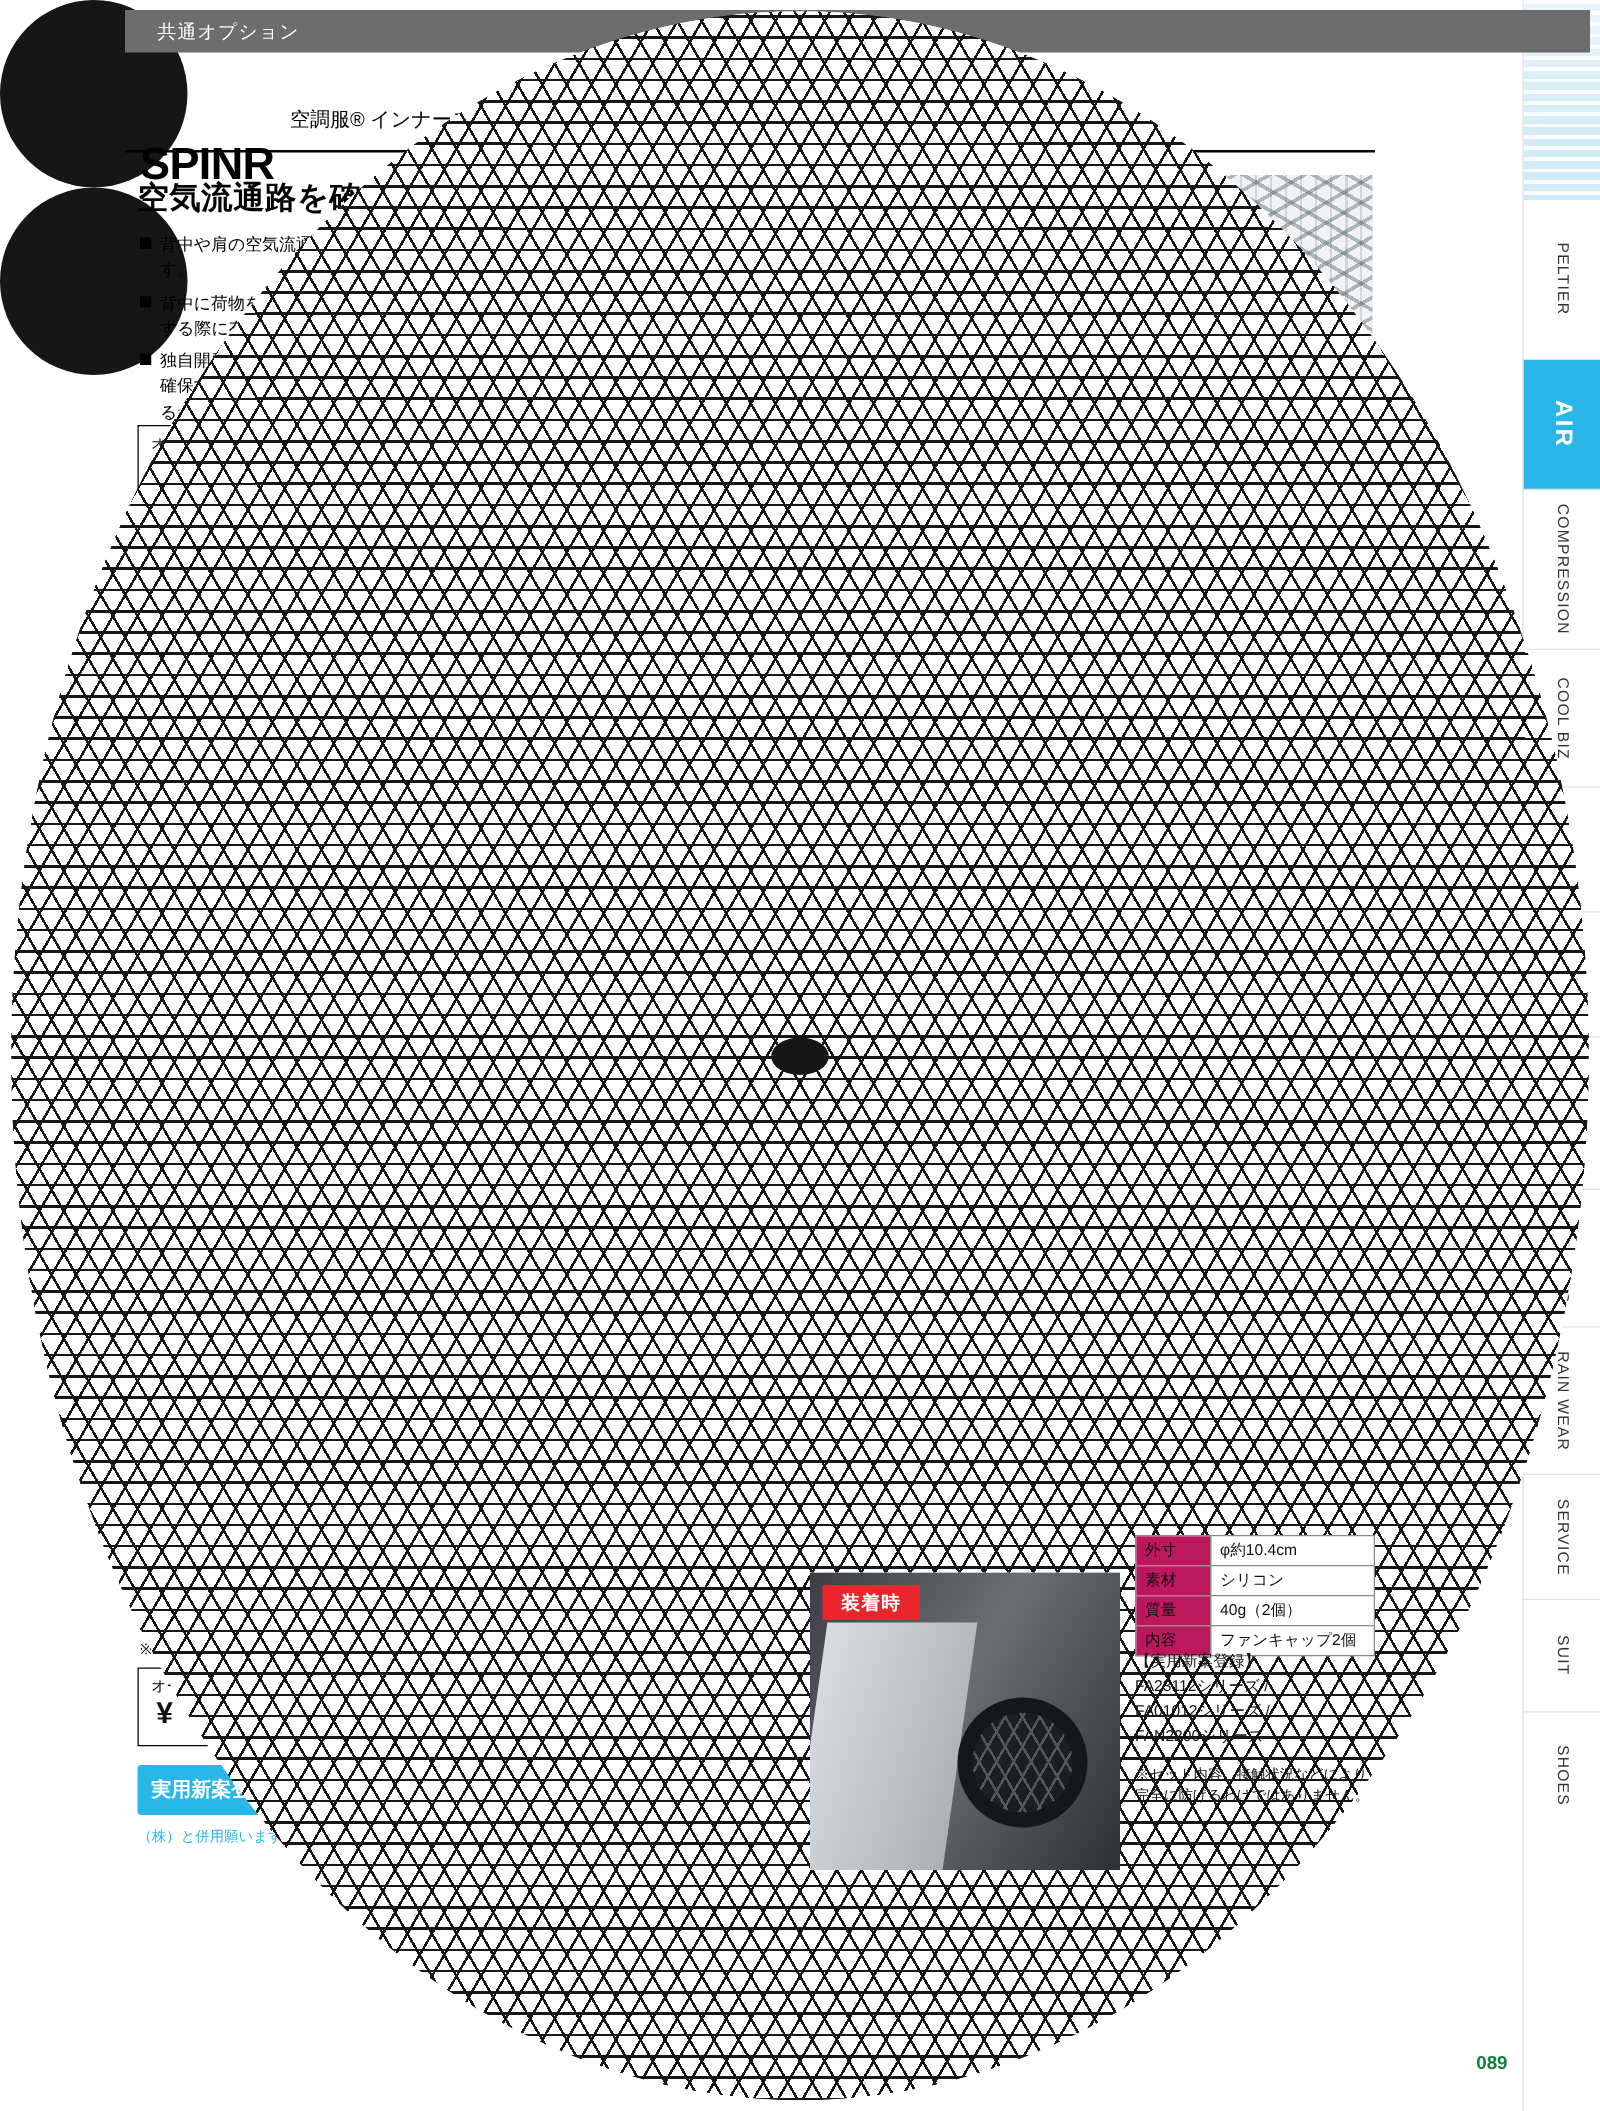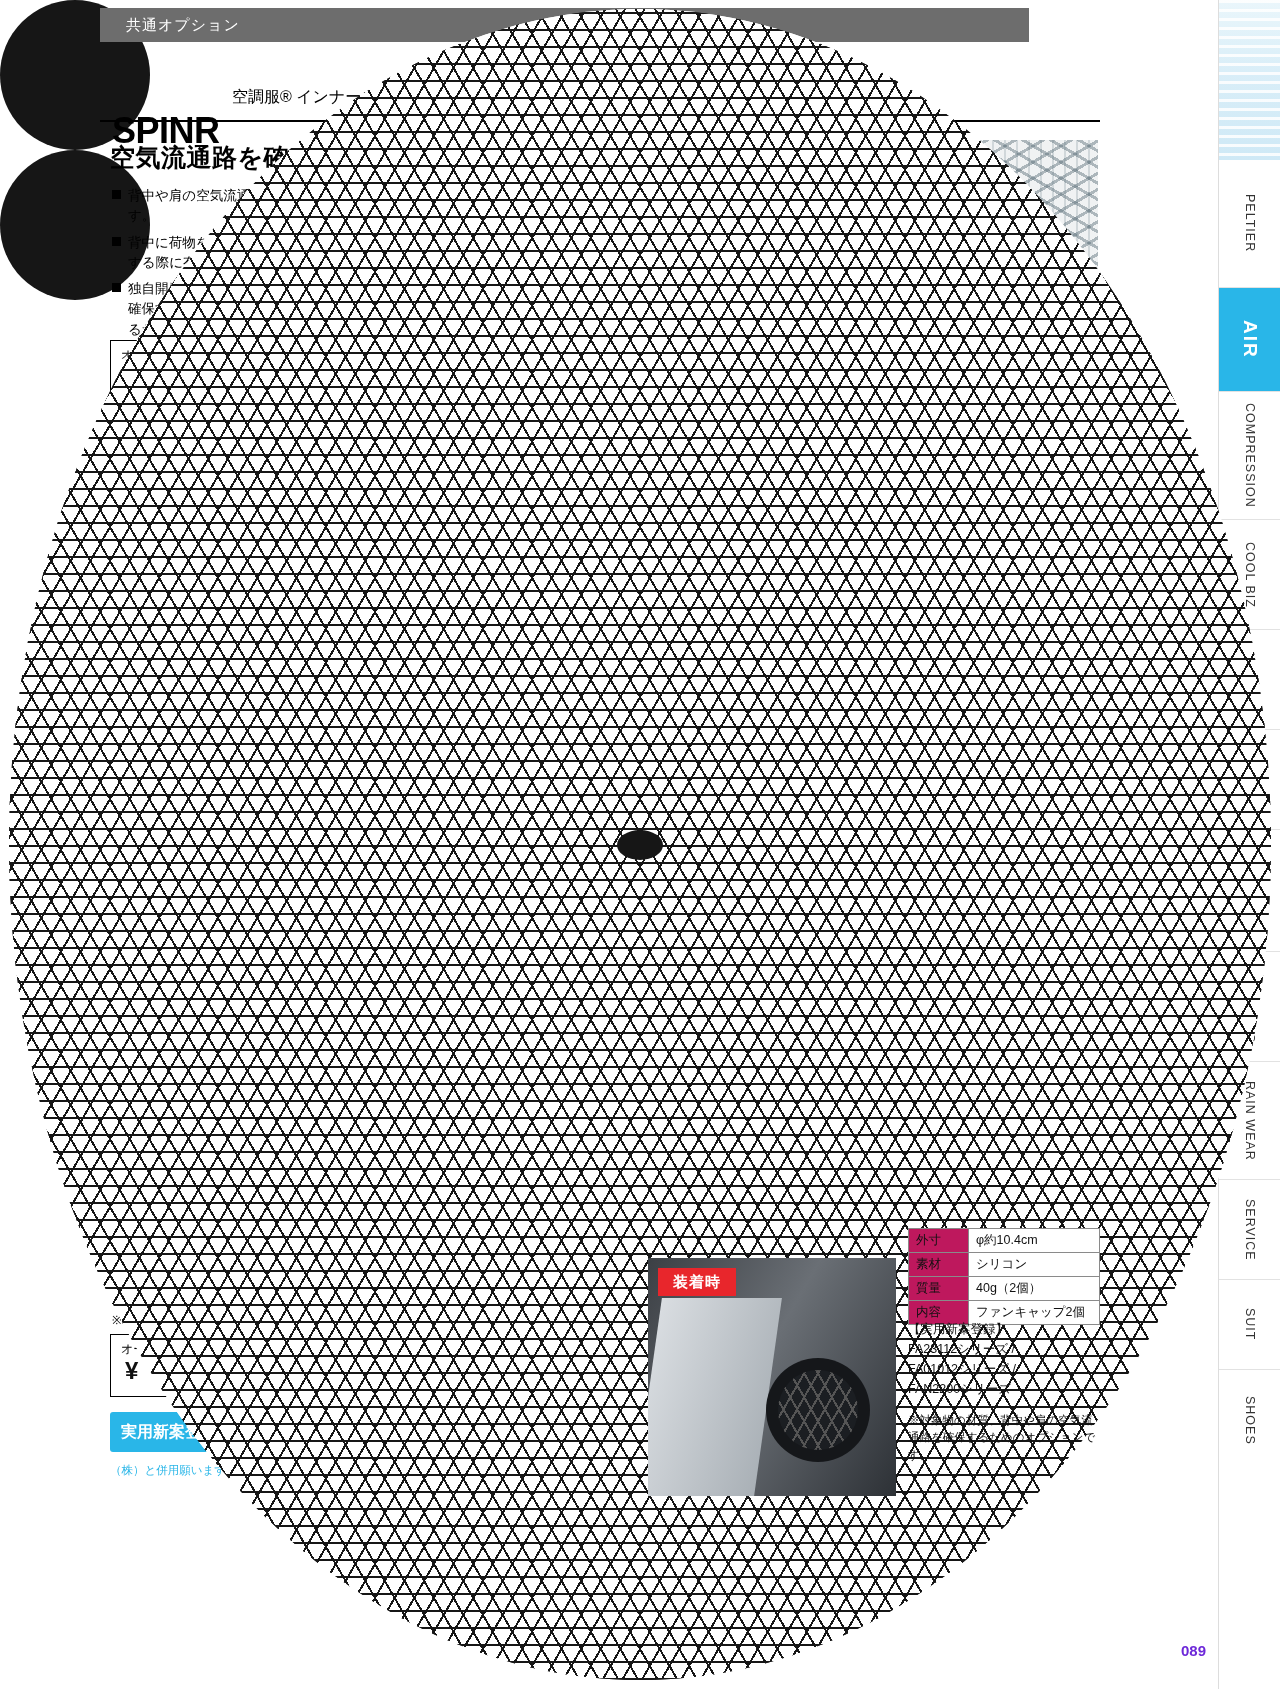--- a/index.html
+++ b/index.html
@@ -32,21 +32,21 @@
     writing-mode:vertical-rl; text-orientation:mixed;
     border-bottom:1px solid #e2e2e2;
   }
   .rail-item span{ writing-mode:vertical-rl; }
   .rail-item.active {
     background:#29b6e8; color:#fff; font-weight:bold; font-size:19px; letter-spacing:2px;
   }
 
   
   .top-band {
-    position:absolute; left:100px; top:8px; width:929px; height:34px;
+    position:absolute; left:100px; top:8px; width:1172px; height:34px;
     background:#6d6d6d;
   }
   .top-band .label {
     position:absolute; left:26px; top:8px; color:#fff; font-size:15px; letter-spacing:1px;
   }
 
   
   .rule { position:absolute; background:#000; }
 
   
@@ -89,21 +89,21 @@
   .newbadge {
     position:absolute; background:#e8262c; color:#fff; font-weight:bold;
     font-size:22px; letter-spacing:1px; display:flex; align-items:center; justify-content:center;
   }
 
   .blue-btn {
     position:absolute; background:#29b6e8; color:#fff; font-size:16px; font-weight:bold;
     display:flex; align-items:center; justify-content:center; border-radius:3px;
   }
 
-  .pagenum { position:absolute; right:14px; bottom:16px; font-size:15px; font-weight:bold; color:#6d28d9;}
+  .pagenum { position:absolute; right:14px; bottom:16px; font-size:15px; font-weight:bold; color:#15803d;}
 
   
   .img { position:absolute; overflow:hidden; }
   .cap { position:absolute; font-size:11.5px; color:#000; }
 
   .photo-frame { position:absolute; overflow:hidden; background:#ddd; }
 
   .mesh {
     background-color:#dfe6ea;
     background-image:
@@ -543,16 +543,16 @@
       <td>ファンキャップ2個</td>
     </tr>
   </tbody>
     </table>
 
   <div class="smalltext" style="left:908px; top:1320px; font-size:12.5px;">【実用新案登録】</div>
   <div class="smalltext" style="left:908px; top:1340px; font-size:12.5px;">FA23112シリーズ /</div>
   <div class="smalltext" style="left:908px; top:1360px; font-size:12.5px;">FA01012シリーズ /</div>
   <div class="smalltext" style="left:908px; top:1380px; font-size:12.5px;">FAN2200シリーズ</div>
 
-  <div class="smalltext" style="left:908px; top:1412px; width:192px;">※対象物の材質、背中や肩の空気流通路を確保するためのオプションです。</div>
+  <div class="smalltext" style="left:908px; top:1412px; width:192px;">※セット内容、接触状況などにより完全に防げるわけではありません。</div>
 
   <div class="pagenum" style="right:74px; bottom:30px;">089</div>
 </div>
 
 </body></html>

